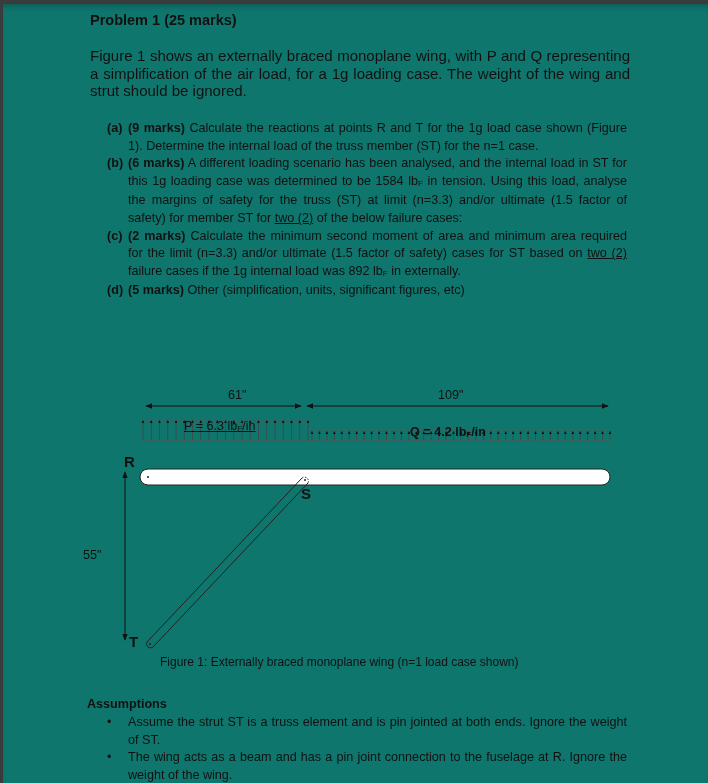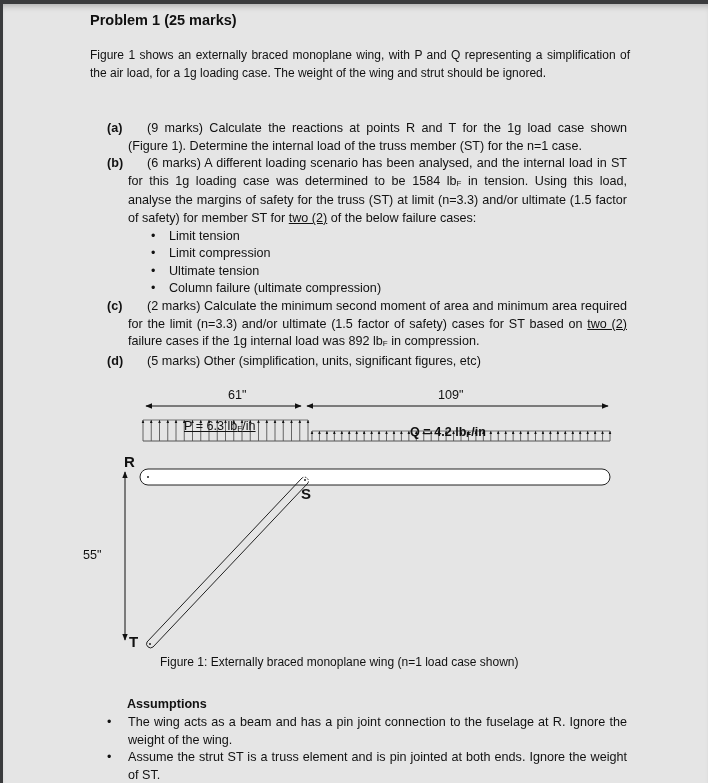--- a/index.html
+++ b/index.html
@@ -5,69 +5,63 @@
   html, body { margin: 0; padding: 0; }
   body {
     width: 708px; height: 783px; overflow: hidden;
     background: #3a3b3d;
     font-family: "Liberation Sans", sans-serif;
     color: #111;
     position: relative;
   }
   .page {
     position: absolute; left: 3px; top: 4px; width: 705px; height: 779px;
-    background: #e5e5e5;
+    background: #0f766e;
     box-shadow: inset 0 6px 6px -4px rgba(0,0,0,0.25);
   }
   .title { position: absolute; left: 87px; top: 8px; font-weight: bold; font-size: 14.5px; }
-  .intro { position: absolute; left: 87px; top: 43px; width: 540px; font-size: 12px; line-height: 17.6px; text-align: justify; }
+  .intro { position: absolute; left: 87px; top: 43px; width: 540px; font-size: 15px; line-height: 17.6px; text-align: justify; }
   .qlist { position: absolute; left: 107px; top: 120px; width: 520px; font-size: 12.6px; line-height: 17.6px; }
   .q { position: relative; padding-left: 21px; text-align: justify; }
   .q .tag { position: absolute; left: 0; top: 0; font-weight: bold; }
-  .q b { font-weight: normal; margin-left: 19px; }
+  .q b { font-weight: bold; }
   .u { text-decoration: underline; }
   .sub { font-size: 8px; vertical-align: -1px; }
   .bullets { list-style: none; margin: 0; padding: 0 0 0 23px; }
   .bullets li { position: relative; padding-left: 18px; }
   .bullets li::before { content: "•"; position: absolute; left: 0; }
   .figure { position: absolute; left: 80px; top: 380px; width: 560px; height: 300px; }
   .fig-label { position: absolute; font-size: 12.6px; white-space: nowrap; }
   .fig-letter { position: absolute; font-size: 15px; font-weight: bold; }
   .caption { position: absolute; left: 160px; top: 655px; font-size: 12px; }
-  .assump-title { position: absolute; left: 87px; top: 697px; font-weight: bold; font-size: 12.6px; margin-left: 40px; }
+  .assump-title { position: absolute; left: 87px; top: 697px; font-weight: bold; font-size: 12.6px; }
   .assump { position: absolute; left: 107px; top: 714px; width: 520px; font-size: 12.6px; line-height: 17.6px; list-style: none; margin: 0; padding: 0; }
   .assump li { position: relative; padding-left: 21px; margin-bottom: 0; text-align: justify; }
   .assump li::before { content: "•"; position: absolute; left: 0; }
 </style>
 </head>
 <body>
 
 <div class="page">
   <div class="title">Problem 1 (25 marks)</div>
   <div class="intro last">Figure 1 shows an externally braced monoplane wing, with P and Q representing a simplification of the air load, for a 1g loading case. The weight of the wing and strut should be ignored.</div>
 </div>
 
 <div class="qlist">
   <div class="q last">
     <span class="tag">(a)</span>
     <b>(9 marks)</b><span> Calculate the reactions at points R and T for the 1g load case shown (Figure 1). Determine the internal load of the truss member (ST) for the n=1 case.</span>
   </div>
   <div class="q last">
     <span class="tag">(b)</span>
     <b>(6 marks)</b><span> A different loading scenario has been analysed, and the internal load in ST for this 1g loading case was determined to be 1584 lb</span><span class="sub">F</span><span> in tension. Using this load, analyse the margins of safety for the truss (ST) at limit (n=3.3) and/or ultimate (1.5 factor of safety) for member ST for </span><span class="u">two (2)</span><span> of the below failure cases:</span>
-    <ul class="bullets">
-      <li>Limit tension</li>
-      <li>Limit compression</li>
-      <li>Ultimate tension</li>
-      <li>Column failure (ultimate compression)</li>
-    </ul>
   </div>
   <div class="q last">
     <span class="tag">(c)</span>
-    <b>(2 marks)</b><span> Calculate the minimum second moment of area and minimum area required for the limit (n=3.3) and/or ultimate (1.5 factor of safety) cases for ST based on </span><span class="u">two (2)</span><span> failure cases if the 1g internal load was 892 lb</span><span class="sub">F</span><span> in compression.</span>
+    <b>(2 marks)</b><span> Calculate the minimum second moment of area and minimum area required for the limit (n=3.3) and/or ultimate (1.5 factor of safety) cases for ST based on </span><span class="u">two (2)</span><span> failure cases if the 1g internal load was 892 lb</span><span class="sub">F</span><span> in externally.</span>
   </div>
   <div class="q last">
     <span class="tag">(d)</span>
     <b>(5 marks)</b><span> Other (simplification, units, significant figures, etc)</span>
   </div>
 </div>
 
 <div class="figure">
   <svg width="560" height="300" viewBox="0 0 560 300" style="position:absolute;left:0;top:0;">
     <defs>
@@ -176,15 +170,15 @@
   <span class="fig-letter" style="left:44px;top:73px;">R</span>
   <span class="fig-letter" style="left:221px;top:105px;">S</span>
   <span class="fig-letter" style="left:49px;top:253px;">T</span>
   <span class="fig-label" style="left:3px;top:168px;">55"</span>
 </div>
 
 <div class="caption">Figure 1: Externally braced monoplane wing (n=1 load case shown)</div>
 
 <div class="assump-title">Assumptions</div>
 <ul class="assump">
+  <li class="last">Assume the strut ST is a truss element and is pin jointed at both ends. Ignore the weight of ST.</li>
   <li class="last">The wing acts as a beam and has a pin joint connection to the fuselage at R. Ignore the weight of the wing.</li>
-  <li class="last">Assume the strut ST is a truss element and is pin jointed at both ends. Ignore the weight of ST.</li>
 </ul>
 
 </body></html>

